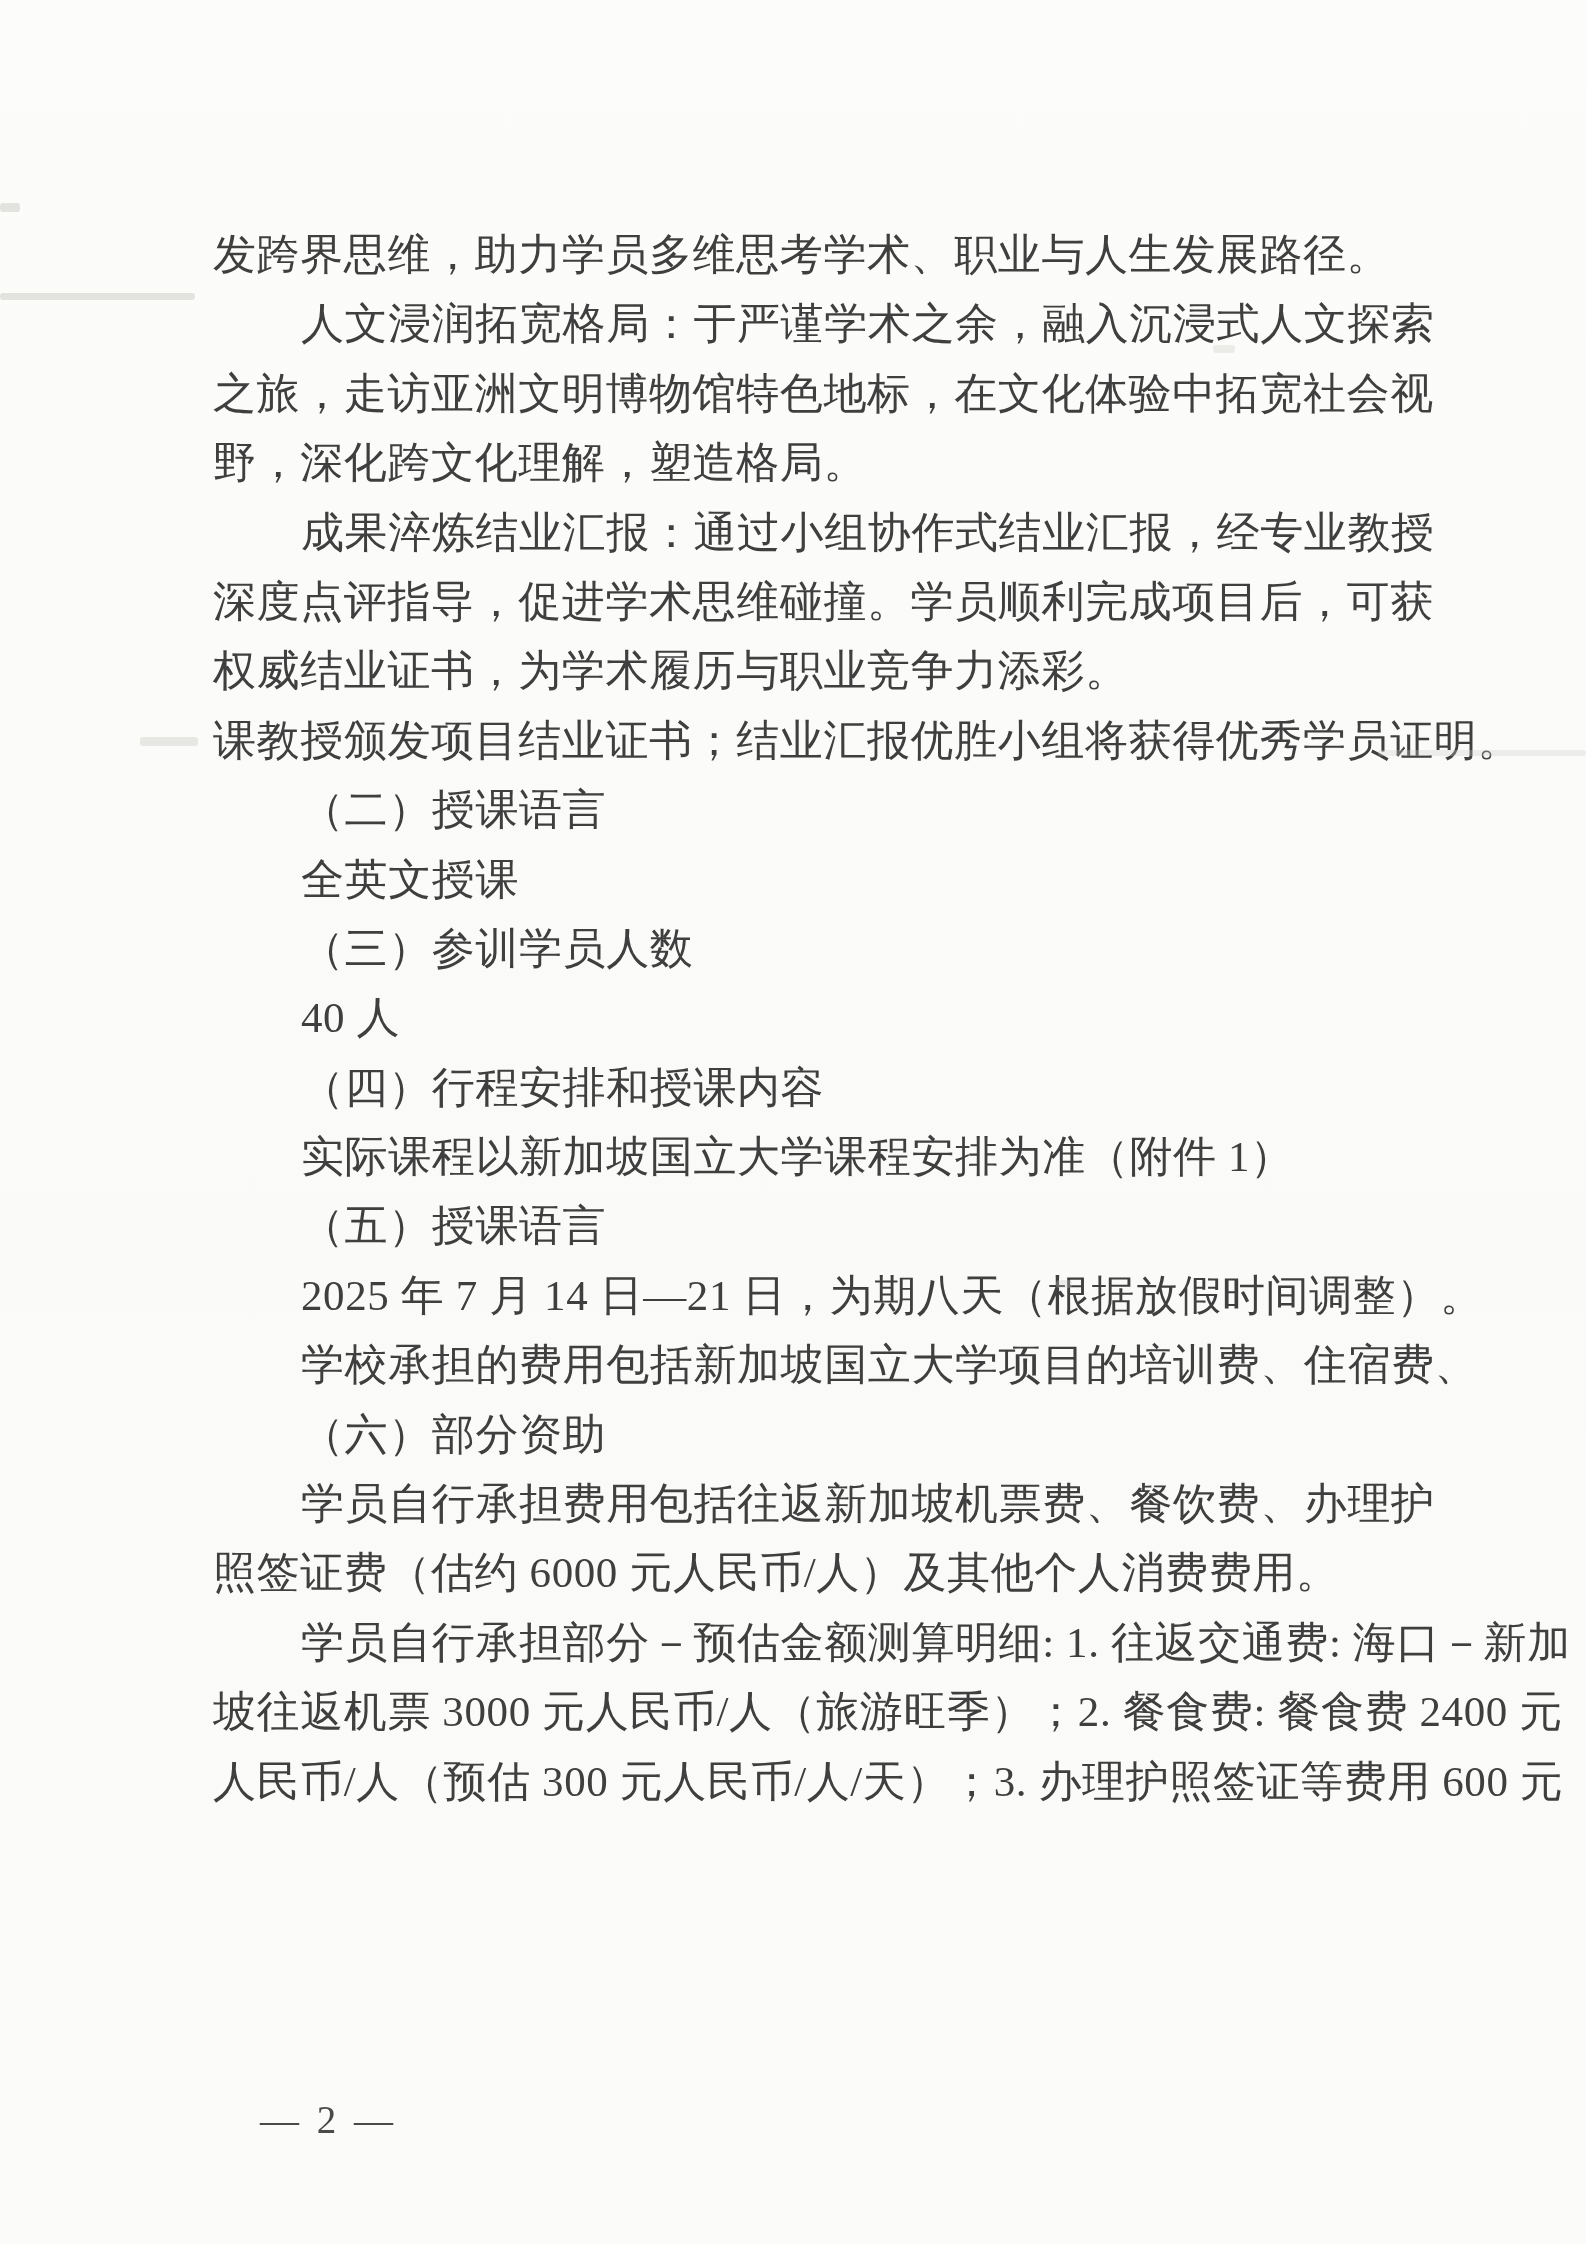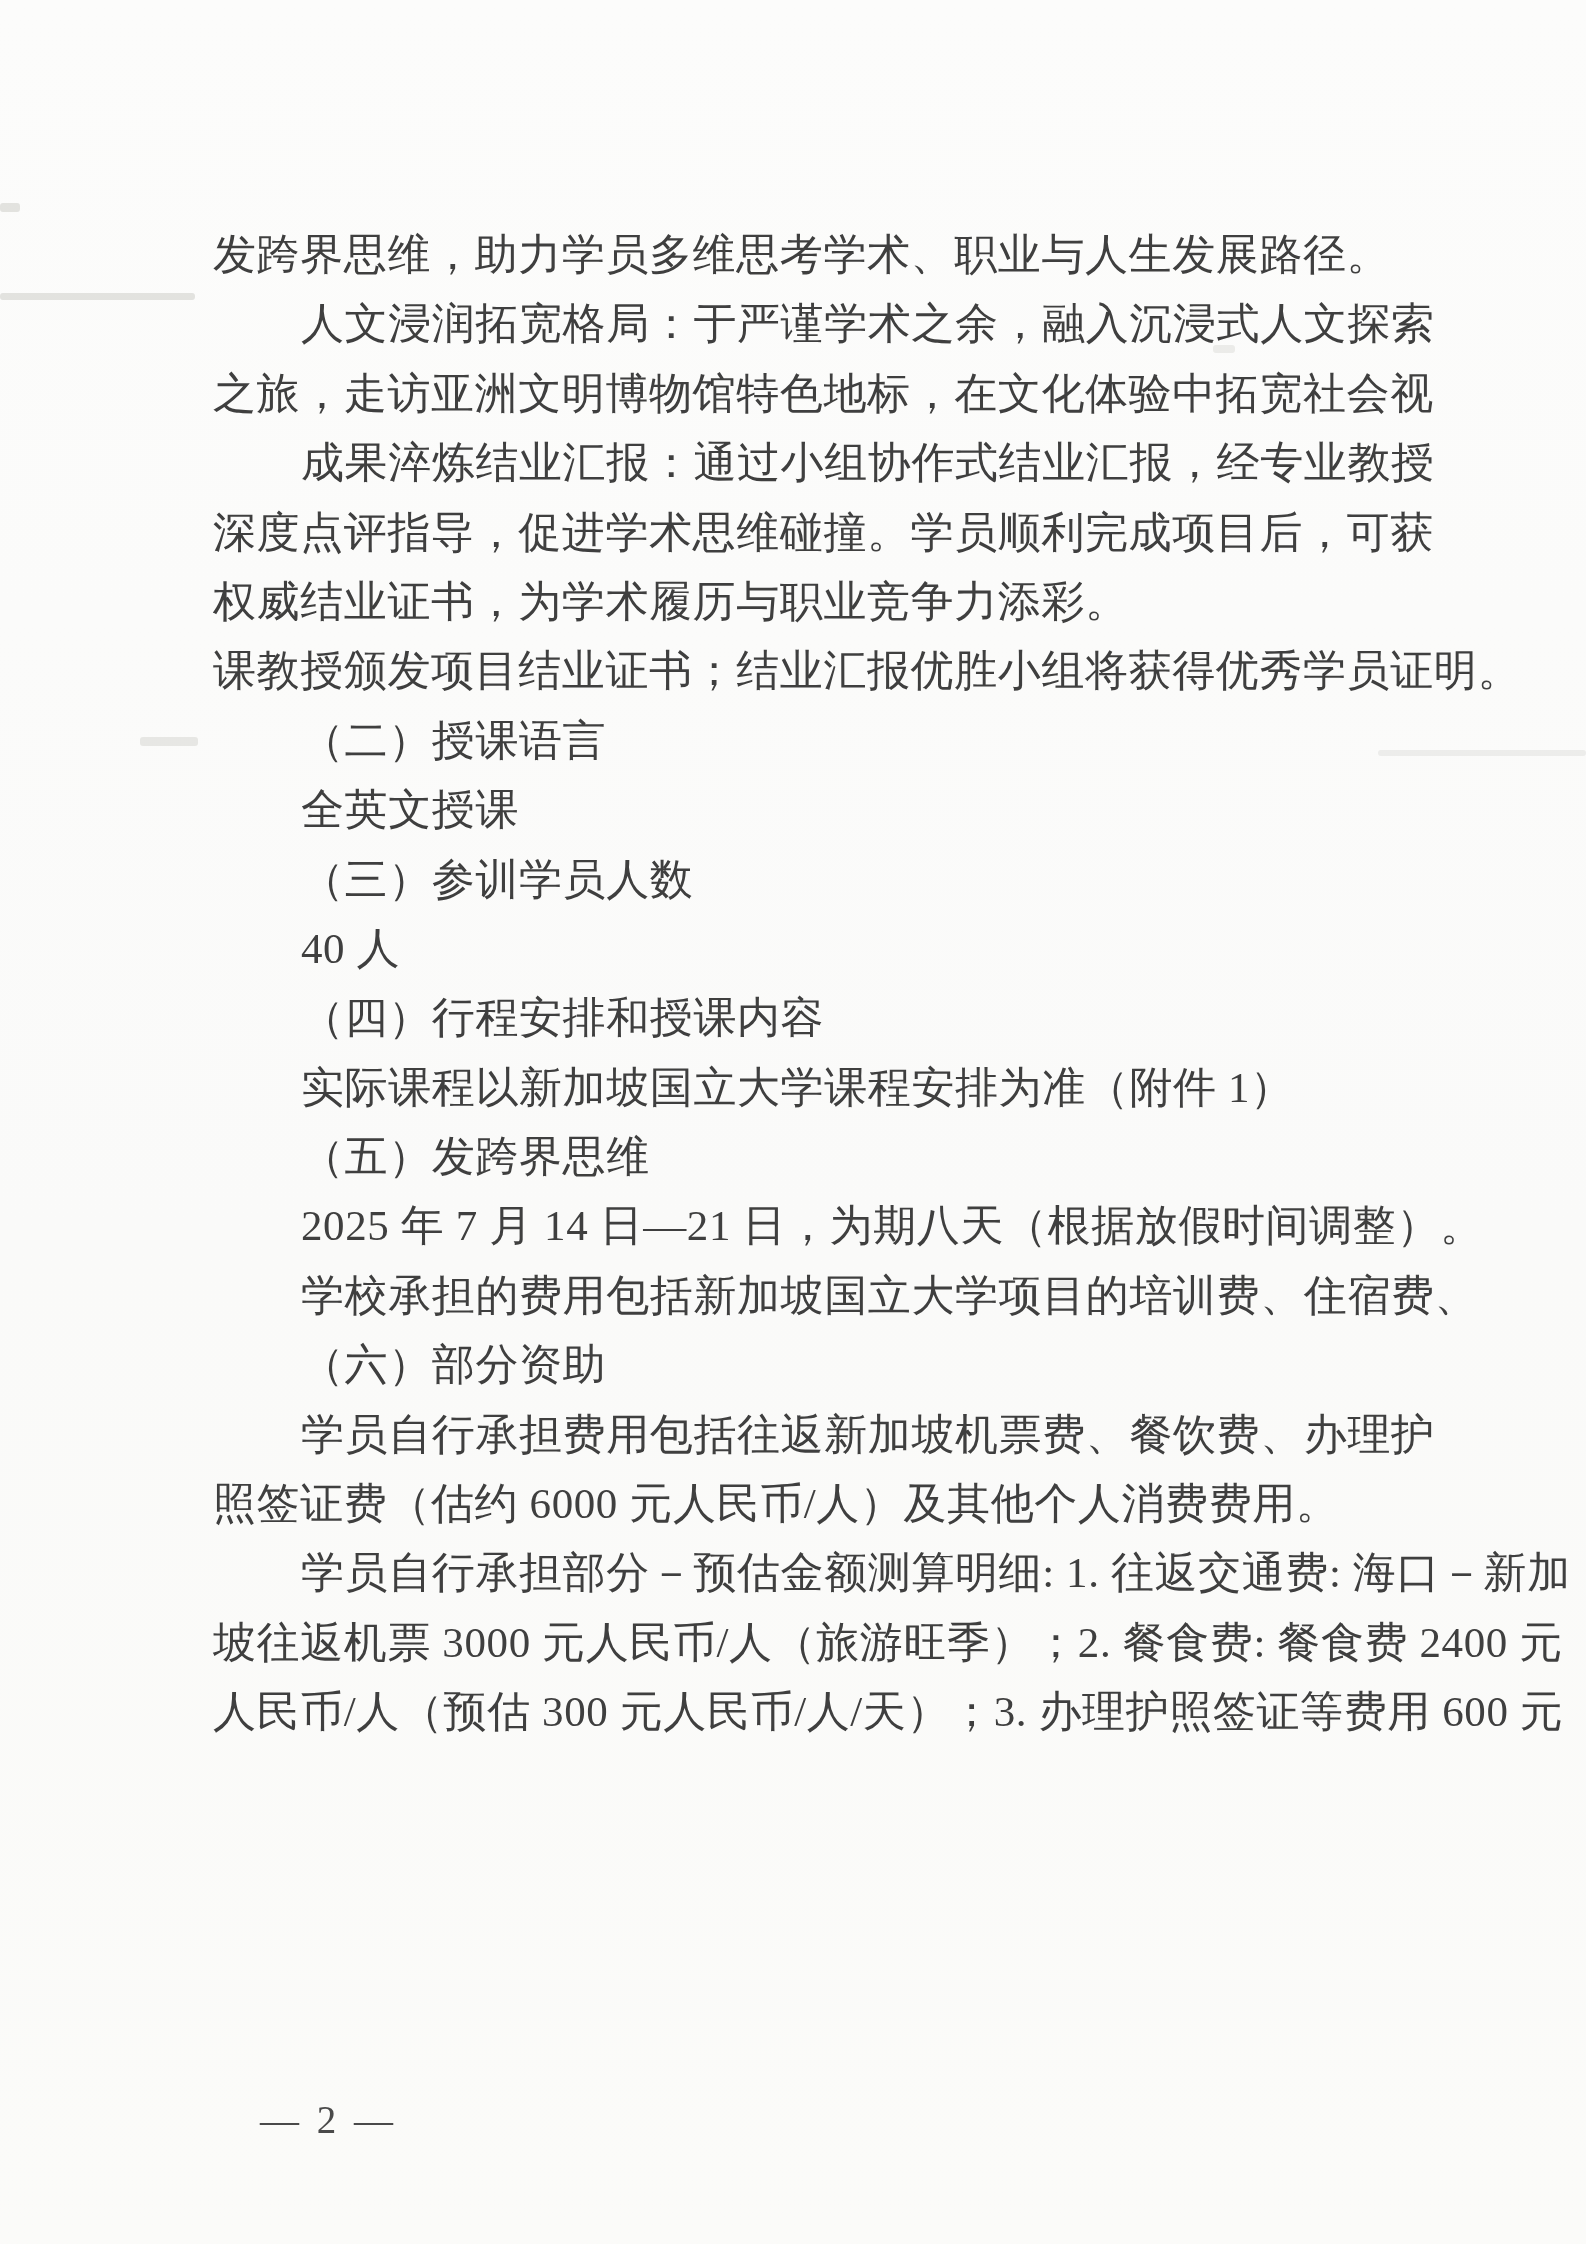--- a/index.html
+++ b/index.html
@@ -56,31 +56,32 @@
   .a6 { left: 1056px; top: 1280px; width: 16px;  height: 8px; opacity: .30; }
 </style>
 </head>
 <body>
 
 <div class="page">
   <div class="text-block" id="body-lines">
       <div class="line">发跨界思维，助力学员多维思考学术、职业与人生发展路径。</div>
       <div class="line indent">人文浸润拓宽格局：于严谨学术之余，融入沉浸式人文探索</div>
       <div class="line">之旅，走访亚洲文明博物馆特色地标，在文化体验中拓宽社会视</div>
+      <div class="line">野，深化跨文化理解，塑造格局。</div>
       <div class="line indent">成果淬炼结业汇报：通过小组协作式结业汇报，经专业教授</div>
       <div class="line">深度点评指导，促进学术思维碰撞。学员顺利完成项目后，可获</div>
       <div class="line">权威结业证书，为学术履历与职业竞争力添彩。</div>
       <div class="line">课教授颁发项目结业证书；结业汇报优胜小组将获得优秀学员证明。</div>
       <div class="line indent">（二）授课语言</div>
       <div class="line indent">全英文授课</div>
       <div class="line indent">（三）参训学员人数</div>
       <div class="line indent">40 人</div>
       <div class="line indent">（四）行程安排和授课内容</div>
       <div class="line indent">实际课程以新加坡国立大学课程安排为准（附件 1）</div>
-      <div class="line indent">（五）发跨界思维</div>
+      <div class="line indent">（五）授课语言</div>
       <div class="line indent">2025 年 7 月 14 日—21 日，为期八天（根据放假时间调整）。</div>
       <div class="line indent">学校承担的费用包括新加坡国立大学项目的培训费、住宿费、</div>
       <div class="line indent">（六）部分资助</div>
       <div class="line indent">学员自行承担费用包括往返新加坡机票费、餐饮费、办理护</div>
       <div class="line">照签证费（估约 6000 元人民币/人）及其他个人消费费用。</div>
       <div class="line indent">学员自行承担部分－预估金额测算明细: 1. 往返交通费: 海口－新加</div>
       <div class="line">坡往返机票 3000 元人民币/人（旅游旺季）；2. 餐食费: 餐食费 2400 元</div>
       <div class="line">人民币/人（预估 300 元人民币/人/天）；3. 办理护照签证等费用 600 元</div>
     </div>
   <div class="footer">— 2 —</div>

